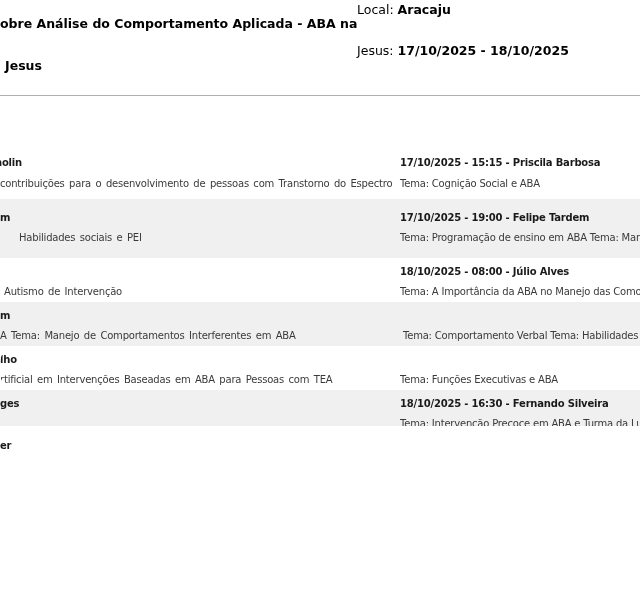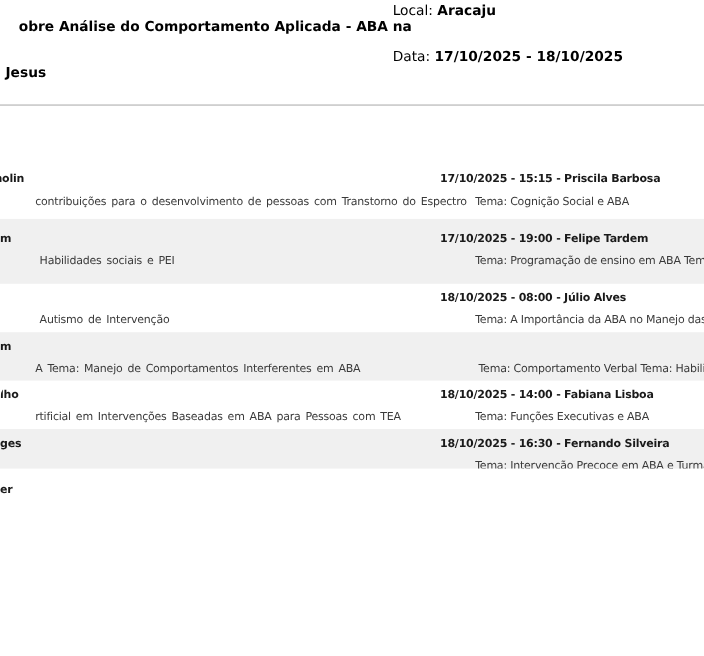--- a/index.html
+++ b/index.html
@@ -2,96 +2,95 @@
 <html><head>
 <meta charset="utf-8">
 <style>
   html,body{margin:0;padding:0;background:#fff;}
   .page{
     position:relative;width:640px;height:596px;background:#ffffff;overflow:hidden;
     font-family:"DejaVu Sans",sans-serif;color:#000;
   }
   
   .hline{position:absolute;white-space:pre;font-size:12.5px;line-height:14px;}
-  .title-1{left:17px;top:17px;font-weight:700;}
+  .title-1{left:0;top:17px;font-weight:700;}
   .title-2{left:5px;top:59px;font-weight:700;}
   .meta-local{left:357px;top:3px;}
   .meta-data{left:357px;top:44px;}
   .meta-label{font-weight:400;}
   .meta-value{font-weight:700;}
   .rule{position:absolute;left:0;top:95px;width:640px;height:1px;background:#b0b0b0;}
   
   .row{position:absolute;left:0;width:640px;overflow:hidden;font-size:10px;letter-spacing:-0.2px;}
   .alt{background:#f0f0f0;}
   .r1{top:148px;height:51px;}
   .r2{top:199px;height:59px;}
   .r3{top:258px;height:44px;}
   .r4{top:302px;height:44px;}
   .r5{top:346px;height:44px;border-radius:17px;}
   .r6{top:390px;height:36px;}
   .r7{top:434px;height:60px;}
   .lname,.rname{position:absolute;top:8px;font-weight:700;white-space:pre;line-height:12px;color:#1a1a1a;}
   .lname{left:0;}
   .rname{left:400px;}
-  .ldesc,.rdesc,.rdesc2{position:absolute;top:28px;font-weight:400;white-space:pre;line-height:12px;color:#3a3a3a;padding-left:32px;}
+  .ldesc,.rdesc,.rdesc2{position:absolute;top:28px;font-weight:400;white-space:pre;line-height:12px;color:#3a3a3a;}
   .ldesc{left:0;word-spacing:1.5px;}
   .rdesc{left:400px;}
   .rdesc2{left:400px;top:39px;}
   .r1 .lname,.r1 .rname{top:9px;}
   .r1 .ldesc,.r1 .rdesc{top:30px;}
   .r2 .lname,.r2 .rname{top:13px;}
   .r2 .ldesc,.r2 .rdesc{top:33px;}
   .r2 .rdesc2{top:59px;}
   .r7 .lname{top:6px;}
 </style>
 </head>
 <body>
 
 <div class="page">
 
   <div class="hline title-1">obre Análise do Comportamento Aplicada - ABA na</div>
   <div class="hline meta-local"><span class="meta-label">Local: </span><span class="meta-value">Aracaju</span></div>
-  <div class="hline meta-data"><span class="meta-label">Data: </span><span class="meta-value">17/10/2025 - 18/10/2025</span></div>
+  <div class="hline meta-data"><span class="meta-label">Jesus: </span><span class="meta-value">17/10/2025 - 18/10/2025</span></div>
   <div class="hline title-2">Jesus</div>
 
   <div class="rule"></div>
 
   <div>
 
     <div class="row r1">
       <div class="lname" style="left:-5px">nolin</div>
       <div class="ldesc">contribuições para o desenvolvimento de pessoas com Transtorno do Espectro</div>
       <div class="rname">17/10/2025 - 15:15 - Priscila Barbosa</div>
       <div class="rdesc">Tema: Cognição Social e ABA</div>
     </div>
 
     <div class="row r2 alt">
       <div class="lname">m</div>
-      <div class="ldesc" style="left:4px">Habilidades sociais e PEI</div>
+      <div class="ldesc" style="left:19px">Habilidades sociais e PEI</div>
       <div class="rname">17/10/2025 - 19:00 - Felipe Tardem</div>
       <div class="rdesc">Tema: Programação de ensino em ABA Tema: Mane</div>
       <div class="rdesc2">ABA</div>
     </div>
 
     <div class="row r3">
       <div class="ldesc" style="left:4px">Autismo de Intervenção</div>
       <div class="rname">18/10/2025 - 08:00 - Júlio Alves</div>
       <div class="rdesc">Tema: A Importância da ABA no Manejo das Comorb</div>
     </div>
 
     <div class="row r4 alt">
       <div class="lname">m</div>
       <div class="ldesc">A Tema: Manejo de Comportamentos Interferentes em ABA</div>
       <div class="rdesc"> Tema: Comportamento Verbal Tema: Habilidades s</div>
     </div>
 
     <div class="row r5">
       <div class="lname">lho</div>
       <div class="ldesc">rtificial em Intervenções Baseadas em ABA para Pessoas com TEA</div>
-      <div class="rname">18/10/2025 - 14:00 - Fabiana Lisboa</div>
       <div class="rdesc">Tema: Funções Executivas e ABA</div>
     </div>
 
     <div class="row r6 alt">
       <div class="lname">ges</div>
       <div class="rname">18/10/2025 - 16:30 - Fernando Silveira</div>
       <div class="rdesc">Tema: Intervenção Precoce em ABA e Turma da Lun</div>
     </div>
 
     <div class="row r7">

